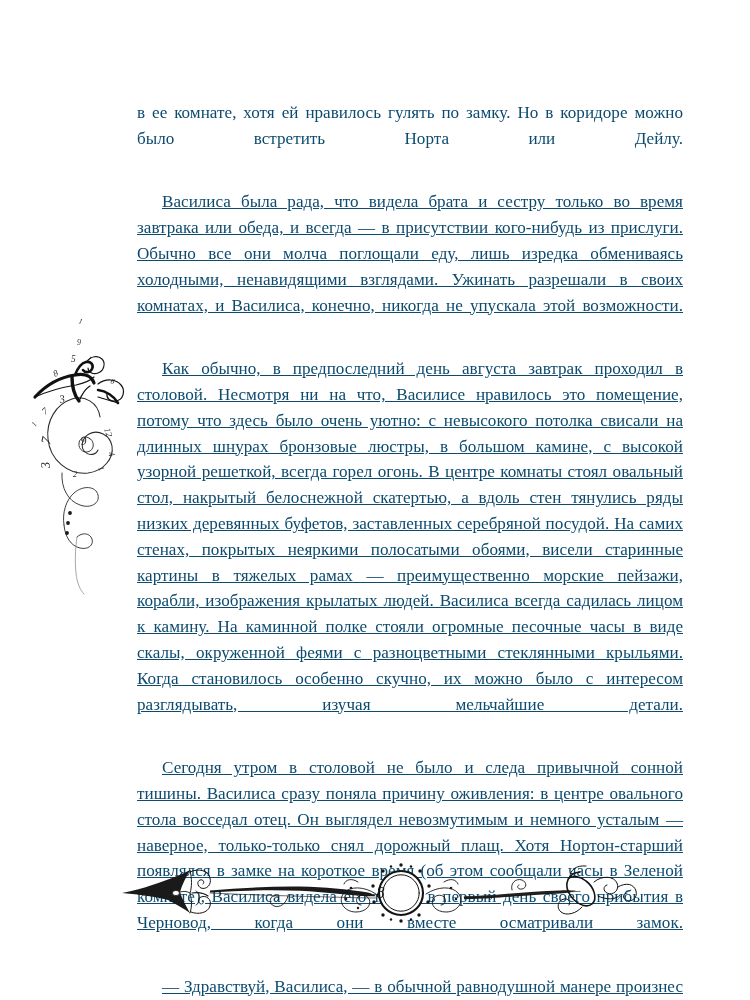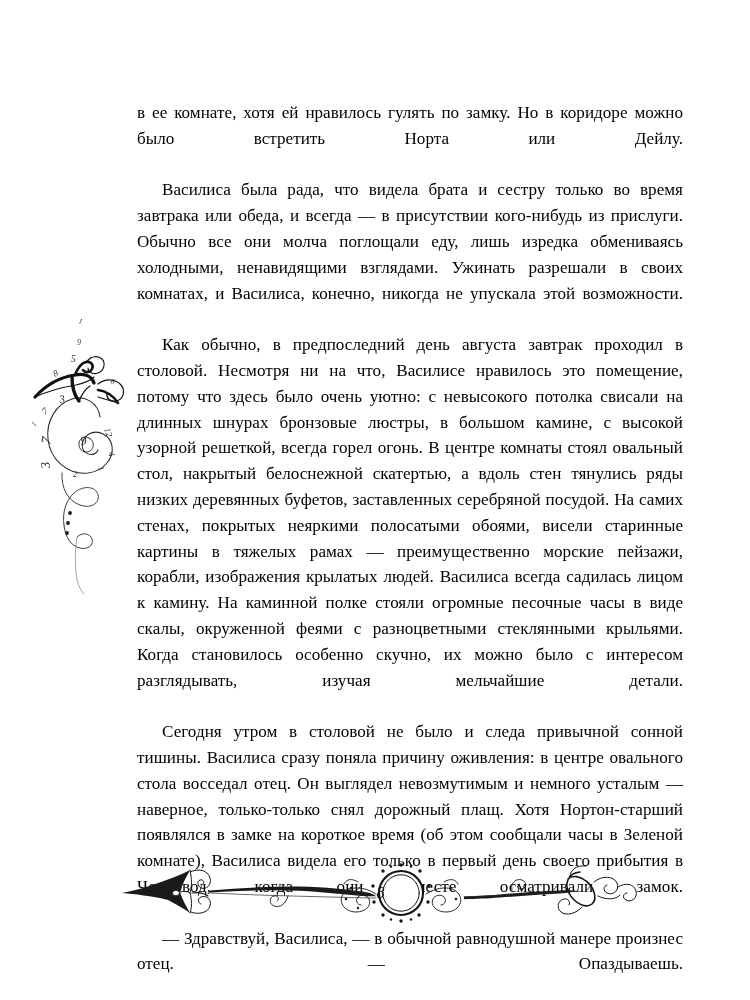--- a/index.html
+++ b/index.html
@@ -34,24 +34,25 @@
 
   .para {
     margin: 0;
     text-align: justify;
     text-justify: inter-word;
     font-size: 17.1px;
     line-height: 25.8px;
     letter-spacing: 0.02px;
     word-spacing: 0.2px;
     hyphens: manual;
-    color: #000000;
+    color: #0c4a6e;
   }
   .para + .para {
-    margin-top: 0;
+    margin-top: 12px;
+    text-decoration: underline;
   }
   .para.indent {
     text-indent: 25px;
   }
   .para.first {
     text-indent: 0;
   }
   
   .para::after {
     content: "";

